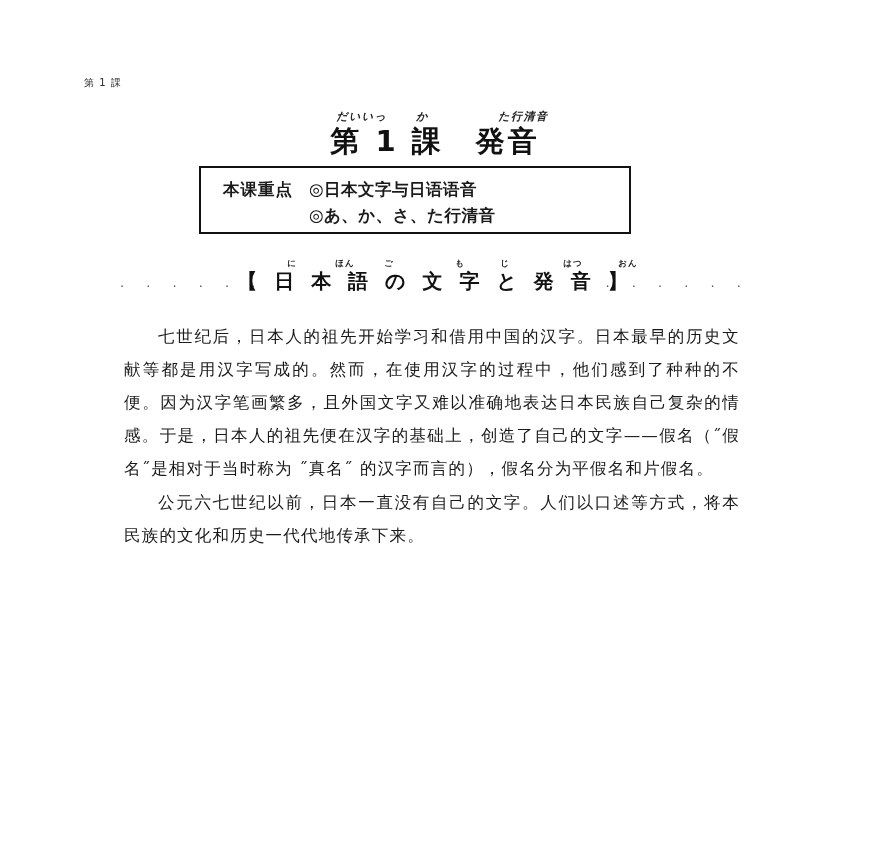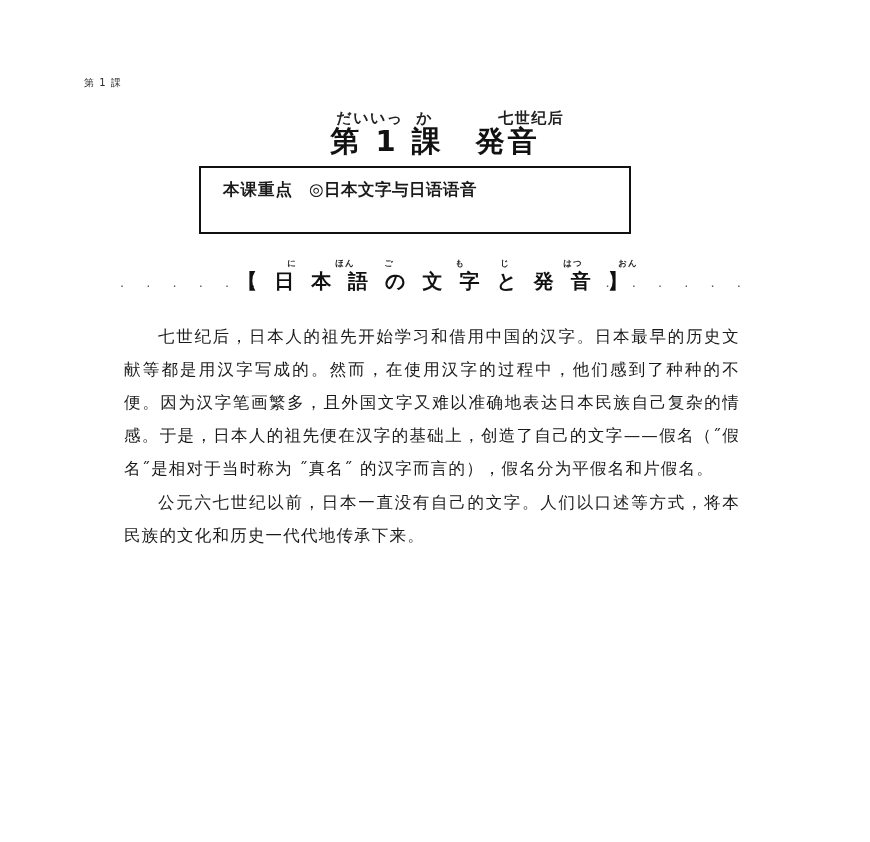--- a/index.html
+++ b/index.html
@@ -45,25 +45,26 @@
     display: inline-block;
     position: relative;
     font-size: 29px;
     font-weight: bold;
     letter-spacing: 3px;
     color: #111;
     font-family: "DejaVu Sans", sans-serif;
   }
   .furigana {
     position: absolute;
-    font-size: 15px;
+    font-size: 11px;
     font-weight: bold;
     letter-spacing: 1.5px;
     color: #222;
     white-space: nowrap;
+    font-style: italic;
   }
   .fg-dai { left: 6px; top: -13px; }
   .fg-ka  { left: 86px; top: -13px; }
   .fg-hatsuon { left: 168px; top: -13px; }
 
   
   .keybox {
     position: absolute;
     left: 199px;
     top: 166px;
@@ -169,30 +170,31 @@
 <body>
 
 <div class="page">
 
   <div class="running-head">第 1 課</div>
 
   <div class="title-block">
     <div class="title-line">
       <span class="furigana fg-dai">だいいっ</span>
       <span class="furigana fg-ka">か</span>
-      <span class="furigana fg-hatsuon">七世纪后</span>
+      <span class="furigana fg-hatsuon">た行清音</span>
       <span>第 1 課　発音</span>
     </div>
   </div>
 
   <div class="keybox">
     <div class="keybox-inner">
       <div class="keybox-label">本课重点</div>
       <div class="keybox-lines">
         <div class="keybox-line">◎日本文字与日语语音</div>
+        <div class="keybox-line">◎あ、か、さ、た行清音</div>
       </div>
     </div>
   </div>
 
   <div class="section-head">
     <span class="section-dots-left">· · · · · ·</span>
     <span class="section-dots-right">· · · · · ·</span>
     <span class="section-title">
       <span class="sfg sfg-ni">に</span>
       <span class="sfg sfg-hon">ほん</span>

